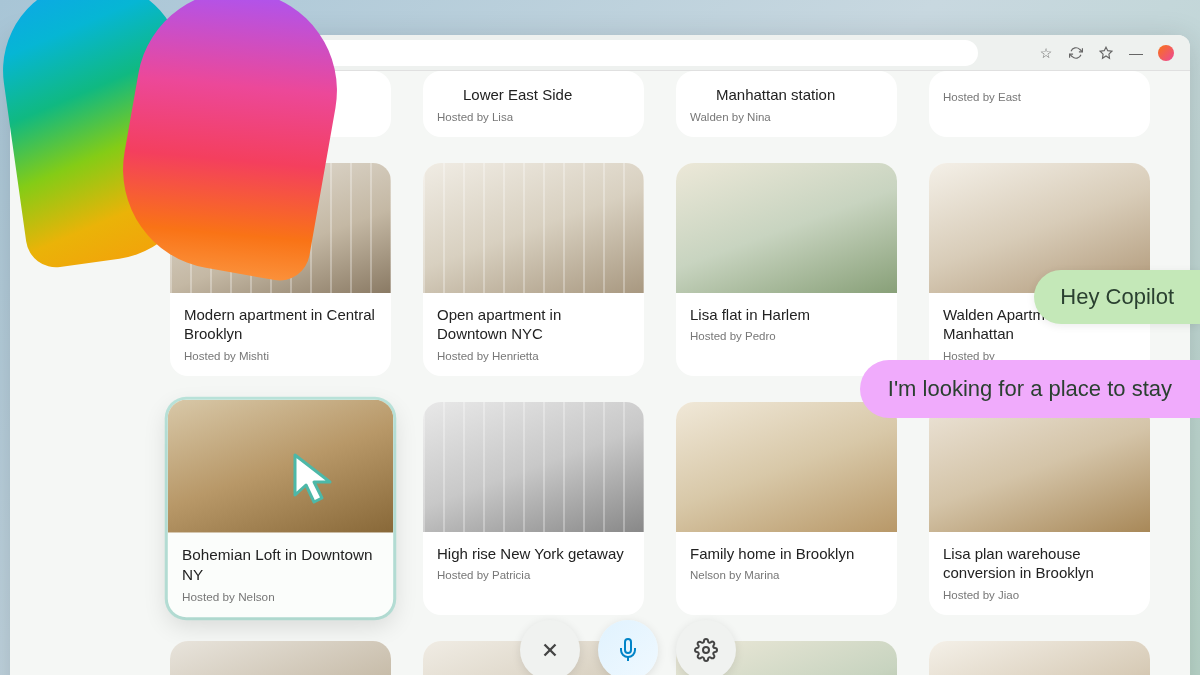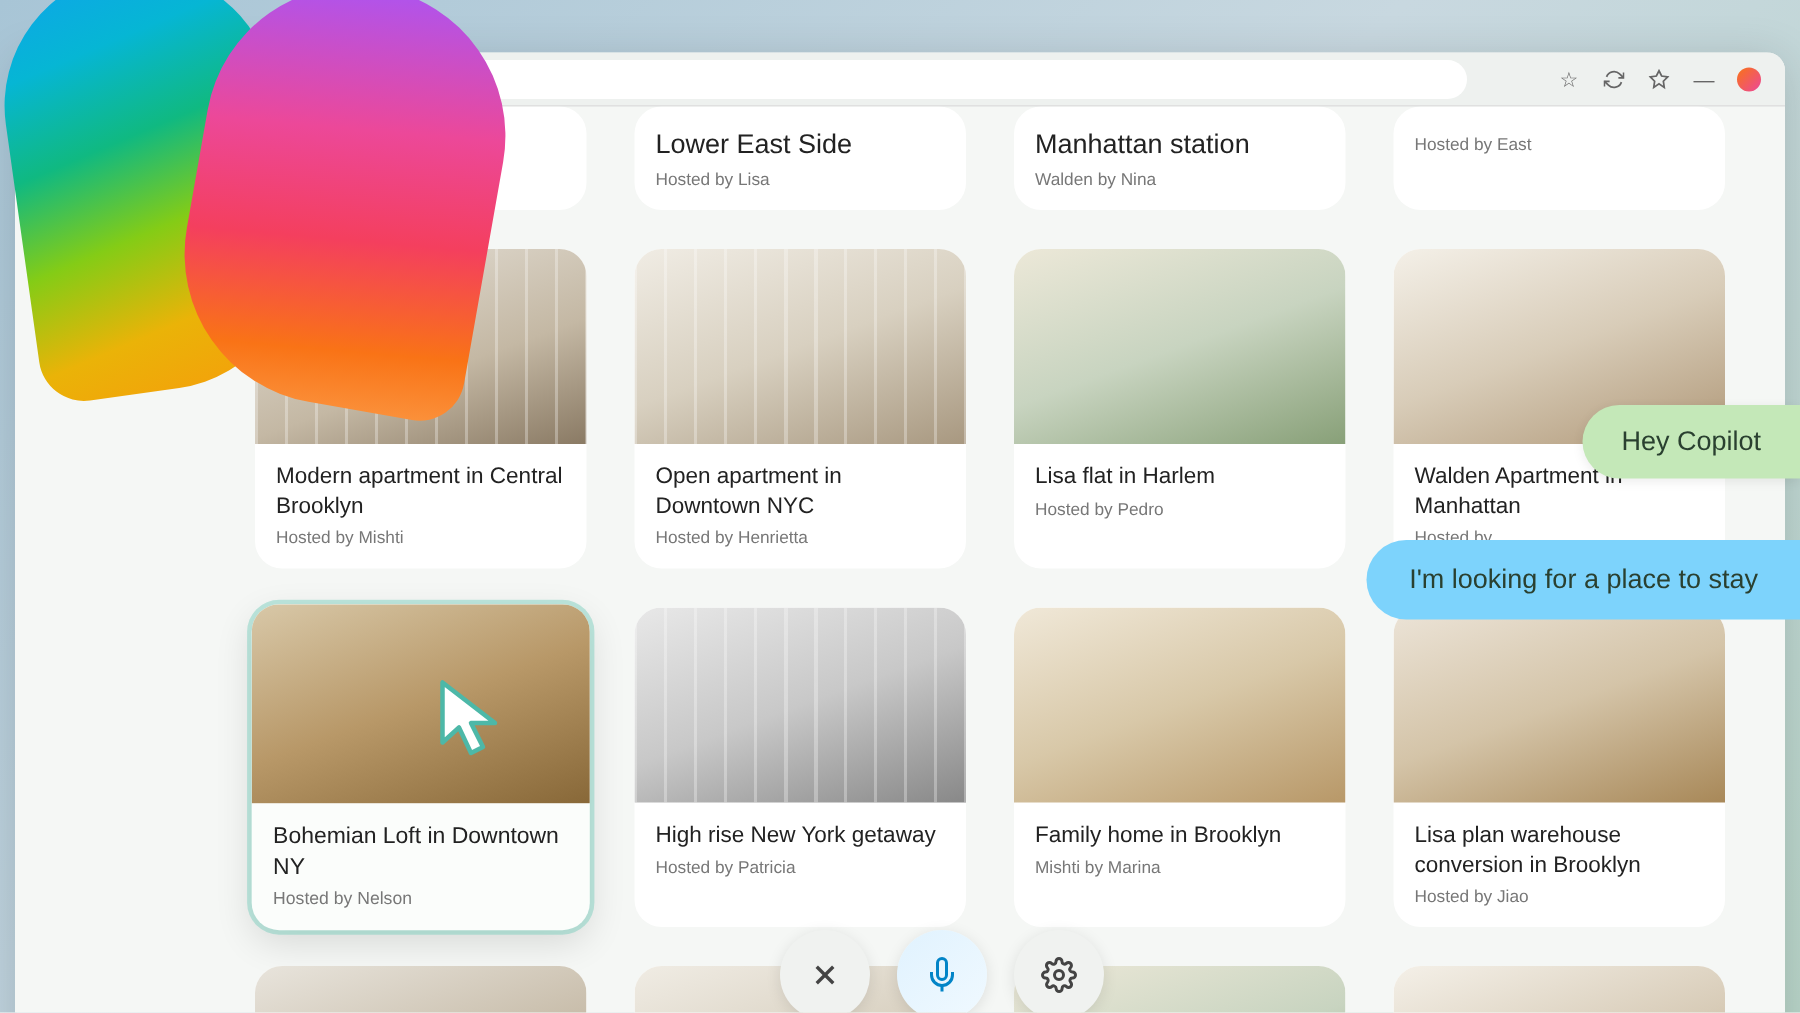--- a/index.html
+++ b/index.html
@@ -102,21 +102,21 @@
   font-size: 15px;
   font-weight: 500;
   color: #222;
   line-height: 1.3;
   margin-bottom: 6px;
 }
 .card-host {
   font-size: 11.5px;
   color: #777;
 }
-.row0 .card-title { font-size: 18px; }
+.row0 .card-title { font-size: 15px; margin-left: 26px; }
 .row0 { padding-top: 2px; }
 
 
 .thumb1 { background: linear-gradient(160deg, #e8e4dc 0%, #c4b8a4 60%, #8a7a64 100%); }
 .thumb2 { background: linear-gradient(160deg, #f0ece4 0%, #d8d0c0 50%, #a89880 100%); }
 .thumb3 { background: linear-gradient(160deg, #ece8d8 0%, #c8d4c0 50%, #88a078 100%); }
 .thumb4 { background: linear-gradient(160deg, #f4f0e8 0%, #d8ccb8 50%, #b09878 100%); }
 .thumb5 { background: linear-gradient(160deg, #d8c8a8 0%, #b89868 50%, #886838 100%); }
 .thumb6 { background: linear-gradient(160deg, #e8e8e8 0%, #c8c8c8 50%, #888888 100%); }
 .thumb7 { background: linear-gradient(160deg, #f0e8d8 0%, #d8c8a8 50%, #b89868 100%); }
@@ -156,33 +156,33 @@
   background: linear-gradient(175deg, #a855f7 0%, #ec4899 35%, #f43f5e 60%, #f97316 85%, #fb923c 100%);
   border-radius: 100px 100px 30px 100px;
   transform: rotate(10deg);
 }
 
 
 .bubble {
   position: absolute;
   right: 0;
   padding: 14px 26px;
-  font-size: 18px;
+  font-size: 22px;
   color: #2a4030;
   border-radius: 30px 0 0 30px;
   z-index: 50;
 }
 .bubble1 {
   top: 270px;
   background: #c4e8b8;
   box-shadow: 0 2px 8px rgba(0,0,0,0.08);
 }
 .bubble2 {
   top: 360px;
-  background: #7dd3fc;
+  background: #f0abfc;
   padding: 16px 28px;
 }
 
 
 .cursor {
   position: absolute;
   top: 450px;
   left: 290px;
   z-index: 60;
 }
@@ -322,21 +322,21 @@
         <div class="card-img thumb6 window-lines"></div>
         <div class="card-body">
           <div class="card-title">High rise New York getaway</div>
           <div class="card-host">Hosted by Patricia</div>
         </div>
       </div>
       <div class="card">
         <div class="card-img thumb7"></div>
         <div class="card-body">
           <div class="card-title">Family home in Brooklyn</div>
-          <div class="card-host">Mishti by Marina</div>
+          <div class="card-host">Nelson by Marina</div>
         </div>
       </div>
       <div class="card">
         <div class="card-img thumb8"></div>
         <div class="card-body">
           <div class="card-title">Lisa plan warehouse conversion in Brooklyn</div>
           <div class="card-host">Hosted by Jiao</div>
         </div>
       </div>
 

